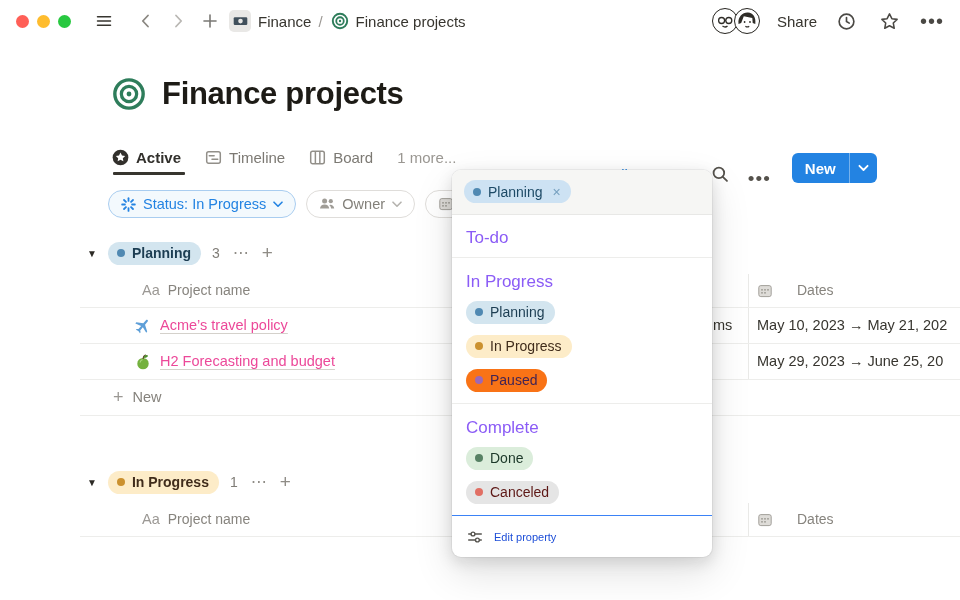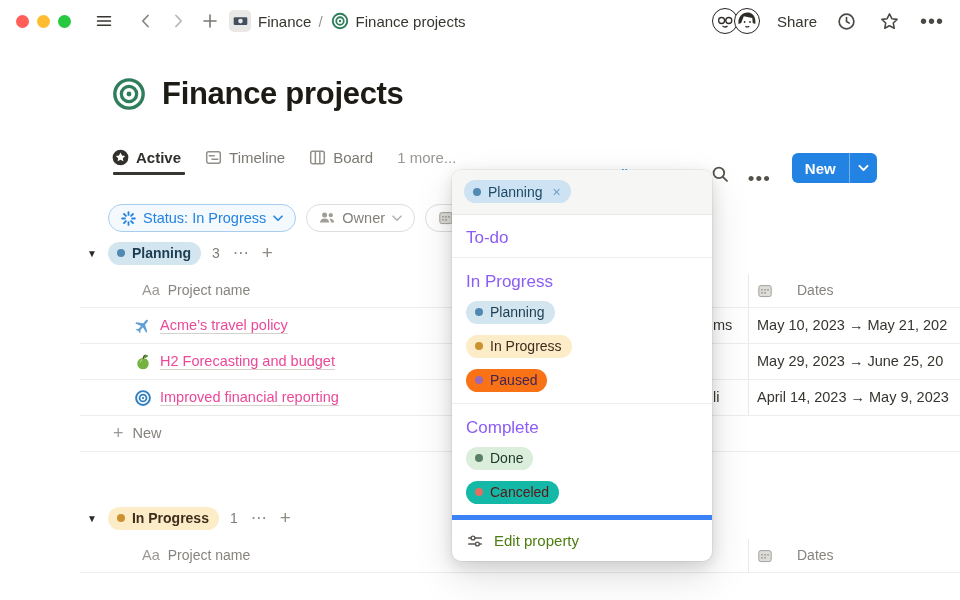--- a/index.html
+++ b/index.html
@@ -35,21 +35,21 @@
   .active-underline{position:absolute;left:113px;top:172px;width:72px;height:2.5px;background:#37352f;border-radius:1px}
   .toolbar{position:absolute;left:612px;top:151px;height:32px;display:flex;align-items:flex-end;gap:19px}
   .tb-filter{color:#2383e2;font-size:15px;font-weight:500;cursor:pointer}
   .tb-sort{color:#6f6c66;font-size:15px;cursor:pointer}
   .tb-sdots{font-size:19px;color:#55524c;letter-spacing:1px;line-height:8px;cursor:pointer}
   .new-btn{display:flex;align-items:stretch;background:#2383e2;border-radius:6px;overflow:hidden;height:30px;cursor:pointer;margin-left:2px}
   .new-main{display:flex;align-items:center;padding:0 13px;color:#fff;font-size:15px;font-weight:600}
   .new-arrow{display:flex;align-items:center;padding:0 8px;border-left:1px solid rgba(255,255,255,.38)}
 
   
-  .filters-row{position:absolute;left:108px;top:204px;display:flex;gap:10px;align-items:center}
+  .filters-row{position:absolute;left:108px;top:190px;display:flex;gap:10px;align-items:center}
   .fchip{display:flex;align-items:center;gap:7px;height:28px;padding:0 12px;border-radius:15px;font-size:14.5px;box-sizing:border-box;cursor:pointer;white-space:nowrap}
   .fchip.status{border:1px solid #a9cdf0;background:#f3f9fd;color:#2383e2;font-weight:500}
   .fchip.owner{border:1px solid #dfddda;background:#fff;color:#83807a}
   .fchip.ghost{border:1px solid #dfddda;background:#fff;width:78px}
 
   
   #groups{position:absolute;left:80px;top:240px;right:0}
   .group+.group{margin-top:53px}
   .group-header{height:26px;display:flex;align-items:center;margin-bottom:8px}
   .tri{font-size:10px;color:#2c2a25;margin-left:7px;cursor:pointer}
@@ -75,21 +75,21 @@
   
   .dropdown{position:absolute;left:452px;top:170px;width:260px;background:#fff;border-radius:9px;z-index:30;overflow:hidden;
             box-shadow:0 0 0 1px rgba(15,15,15,.05),0 5px 16px rgba(15,15,15,.13),0 16px 40px rgba(15,15,15,.12)}
   .dd-header{background:#f6f6f4;border-bottom:1px solid #e8e8e6;padding:10px 12px;display:flex;flex-wrap:wrap;gap:6px;min-height:24px}
   .sel-pill{background:#cde2f3;color:#1d4a66;cursor:pointer}
   .sel-x{margin-left:3px;color:#76a0bf;font-size:14px;cursor:pointer}
   .dd-body{padding:5px 0 0}
   .dd-label{padding:8px 14px 3px;font-size:17px;font-weight:400;color:#8b5cf6}
   .dd-option{height:34px;display:flex;align-items:center;padding:0 14px;cursor:pointer}
   .dd-divider{height:1px;background:#ededeb;margin:6px 0}
-  .dd-edit{height:41px;margin-top:6px;border-top:5px solid #3b82f6;display:flex;align-items:center;gap:11px;padding:0 15px;font-size:15px;color:#4d7c0f;cursor:pointer}
+  .dd-edit{height:41px;margin-top:6px;border-top:1px solid #3b82f6;display:flex;align-items:center;gap:11px;padding:0 15px;font-size:11px;color:#1d4ed8;cursor:pointer}
 </style>
 </head>
 <body>
 
 <div class="titlebar">
   <div class="traffic">
     <span class="light" style="background:#ff5f57"></span>
     <span class="light" style="background:#febc2e"></span>
     <span class="light" style="background:#28c840"></span>
   </div>
@@ -344,34 +344,20 @@
               <path d="M12.2 7.2c.1-2.2 1.2-3.7 3-4.5" fill="none" stroke="#5d4326" stroke-width="1.6" stroke-linecap="round"></path>
               <ellipse cx="15.8" cy="4.6" rx="3" ry="1.7" fill="#4f8f2f" transform="rotate(-24 15.8 4.6)"></ellipse>
               <path d="M8.2 12.2c.4-1.6 1.5-2.7 2.8-3.1" fill="none" stroke="#a8d77e" stroke-width="1.5" stroke-linecap="round"></path>
             </svg>
           </span>
           <span class="rname">H2 Forecasting and budget</span>
         </div>
       <div class="frag-cell"></div>
       <div class="dates-cell">May 29, 2023 → June 25, 20</div>
     </div>
-    <div class="trow data-row">
-      <div class="name-cell">
-          <span class="remoji">
-            <svg width="18" height="18" viewBox="0 0 24 24">
-              <circle cx="12" cy="12" r="9.2" fill="none" stroke="#2f7fc1" stroke-width="2.6"></circle>
-              <circle cx="12" cy="12" r="4.6" fill="none" stroke="#2f7fc1" stroke-width="2.4"></circle>
-              <circle cx="12" cy="12" r="1.5" fill="#2f7fc1"></circle>
-            </svg>
-          </span>
-          <span class="rname">Improved financial reporting</span>
-        </div>
-      <div class="frag-cell">li</div>
-      <div class="dates-cell">April 14, 2023 → May 9, 2023</div>
-    </div>
     <div class="trow new-row">
         <span class="nplus">+</span>
         <span>New</span>
       </div>
   </div>
     <div class="group">
     <div class="group-header">
       <span class="tri">▼</span>
       <span class="pill group-pill" style="background:#fdecc8;color:#402c1b"><span class="dot" style="background:#cb912f"></span>In Progress</span>
       <span class="count">1</span>
@@ -426,21 +412,21 @@
         <span class="pill " style="background:#f97316;color:#412454"><span class="dot" style="background:#9d68b5"></span>Paused</span>
       </div>
 
   <div class="dd-divider"></div>
   <div class="dd-label">Complete</div>
 
     <div class="dd-option">
         <span class="pill " style="background:#dbeddb;color:#1c3829"><span class="dot" style="background:#578164"></span>Done</span>
       </div>
     <div class="dd-option">
-        <span class="pill " style="background:#14b8a6;color:#5d1715"><span class="dot" style="background:#e16f64"></span>Canceled</span>
+        <span class="pill " style="background:#e5e5e5;color:#5d1715"><span class="dot" style="background:#e16f64"></span>Canceled</span>
       </div>
 </div>
   <div class="dd-edit">
     <span>
       <svg width="16" height="16" viewBox="0 0 16 16">
           <g stroke="#56544f" stroke-width="1.4" fill="#fff">
             <line x1="1.2" y1="5" x2="14.8" y2="5"></line>
             <circle cx="6" cy="5" r="1.9"></circle>
             <line x1="1.2" y1="11" x2="14.8" y2="11"></line>
             <circle cx="10.4" cy="11" r="1.9"></circle>

